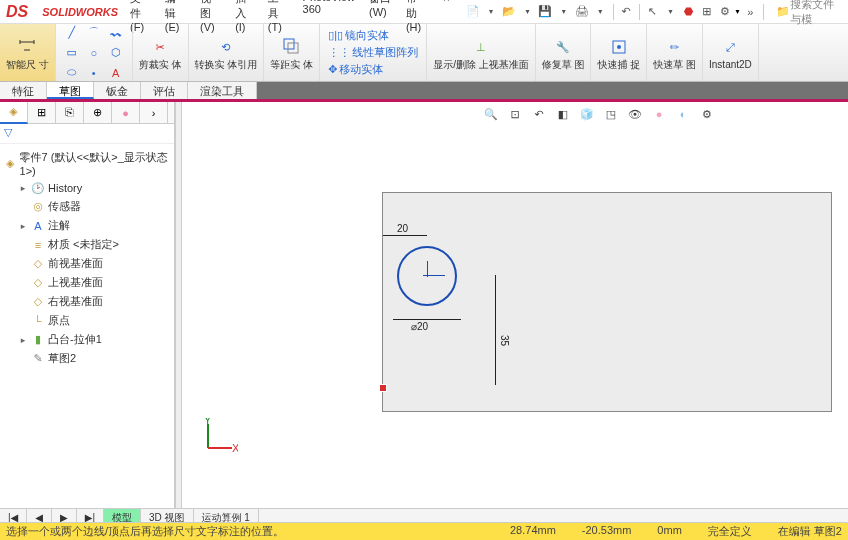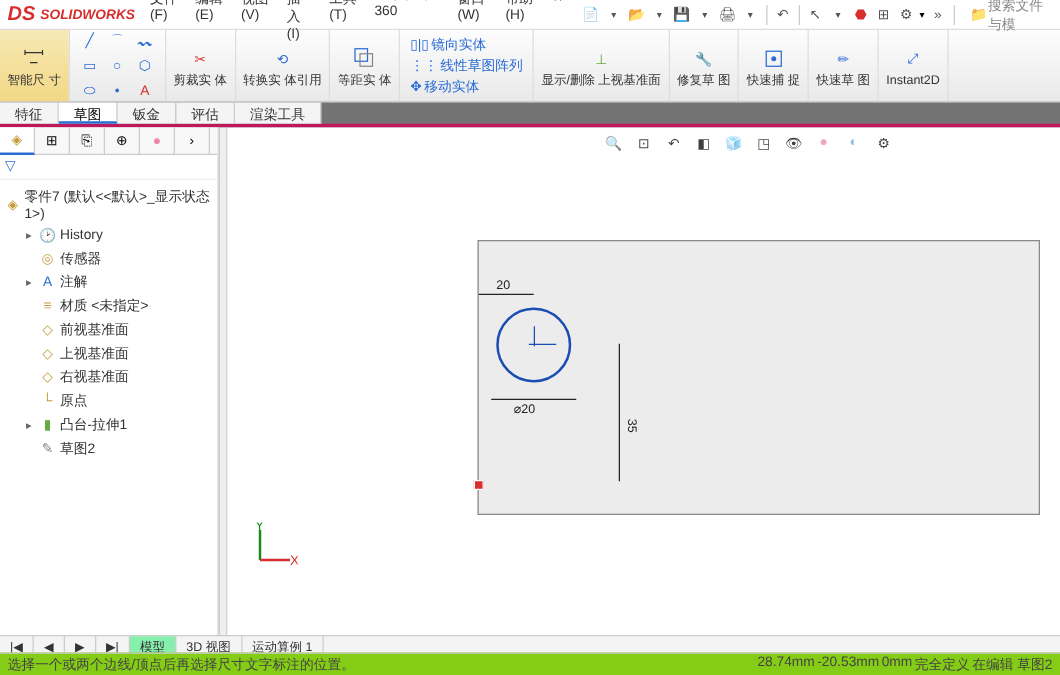--- a/index.html
+++ b/index.html
@@ -1,19 +1,19 @@
 <!DOCTYPE html>
 <html><head>
 <meta charset="utf-8">
 <style>
 *{margin:0;padding:0;box-sizing:border-box;font-family:"Microsoft YaHei","Segoe UI",Arial,sans-serif;font-size:11px}
 body{width:848px;height:540px;background:#fff;overflow:hidden;position:relative}
 .topbar{height:24px;display:flex;align-items:center;background:#fff;border-bottom:1px solid #ddd}
 .logo{display:flex;align-items:center;padding:0 6px;color:#d82e2e;font-weight:bold;font-style:italic;font-size:12px}
-.logo-ds{color:#d82e2e;font-size:16px;margin-right:4px;}
+.logo-ds{color:#d82e2e;font-size:16px;margin-right:14px;}
 .menus{display:flex;gap:2px}
 .menu-item{padding:3px 6px;cursor:pointer;color:#333}
 .top-icons{display:flex;gap:3px;margin-left:8px;align-items:center}
 .top-ico{width:18px;height:18px;display:flex;align-items:center;justify-content:center;cursor:pointer;color:#555}
 .top-sep{width:1px;height:16px;background:#ccc;margin:0 2px}
 .searchbox{display:flex;align-items:center;margin-left:4px;padding:1px 4px;color:#888}
 .ribbon{height:58px;display:flex;background:linear-gradient(#fdfdfd,#e9e9e9);border-bottom:1px solid #bbb}
 .rib-big{display:flex;flex-direction:column;align-items:center;justify-content:center;padding:2px 6px;border-right:1px solid #ddd;cursor:pointer;min-width:34px}
 .rib-big.active{background:linear-gradient(#f7e9b5,#f2d885)}
 .rib-ico{width:24px;height:24px;display:flex;align-items:center;justify-content:center;color:#2a6bd4}
@@ -46,23 +46,23 @@
 .cross-h{position:absolute;top:82px;left:40px;width:22px;height:1px;background:#1a4db3}
 .cross-v{position:absolute;top:68px;left:44px;width:1px;height:16px;background:#1a4db3}
 .dim{position:absolute;font-size:10px;color:#222;font-weight:normal}
 .dim-line-h{position:absolute;height:1px;background:#222}
 .dim-line-v{position:absolute;width:1px;background:#222}
 .axis-widget{position:absolute;bottom:60px;left:20px;width:30px;height:30px}
 .origin-dot{position:absolute;bottom:-2px;left:197px;top:282px;width:8px;height:8px;background:#d82e2e;border:1px solid #fff}
 .bottom-tabs{position:absolute;bottom:14px;left:0;right:0;height:18px;display:flex;background:#f4f4f4;border-top:1px solid #ccc}
 .btab{padding:1px 8px;border-right:1px solid #ccc;cursor:pointer;font-size:10px;color:#333;display:flex;align-items:center}
 .btab.active{background:#86efac}
-.statusbar{position:absolute;bottom:0;left:0;right:0;height:18px;display:flex;align-items:center;background:#84cc16;border-top:1px solid #ccc;font-size:10px;color:#444;justify-content:space-between;padding:0 6px}
+.statusbar{position:absolute;bottom:0;left:0;right:0;height:18px;display:flex;align-items:center;background:#fde047;border-top:1px solid #ccc;font-size:10px;color:#444;justify-content:space-between;padding:0 6px}
 .status-left{flex:1}
-.status-right{display:flex;gap:2px}
+.status-right{display:flex;gap:26px}
 .splitter{width:7px;background:#eee;border-left:1px solid #ccc;border-right:1px solid #ccc;cursor:col-resize}
 </style>
 </head>
 <body>
 
 <div class="topbar">
   <div class="logo">
     <span class="logo-ds">DS</span>
     <span>SOLIDWORKS</span>
   </div>

